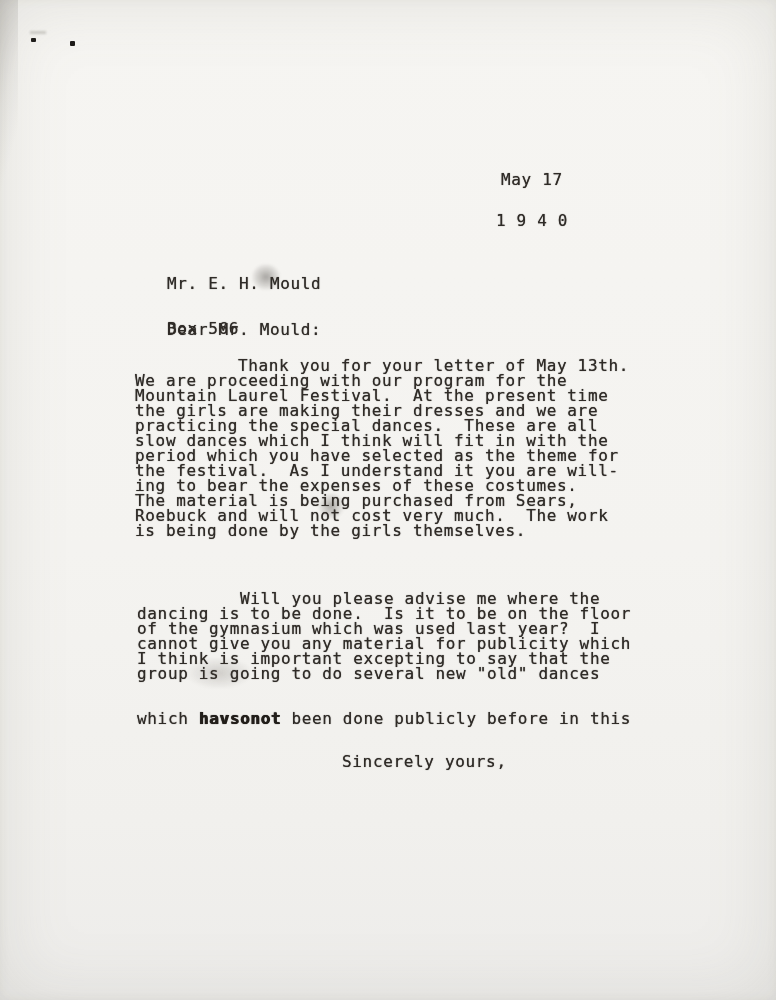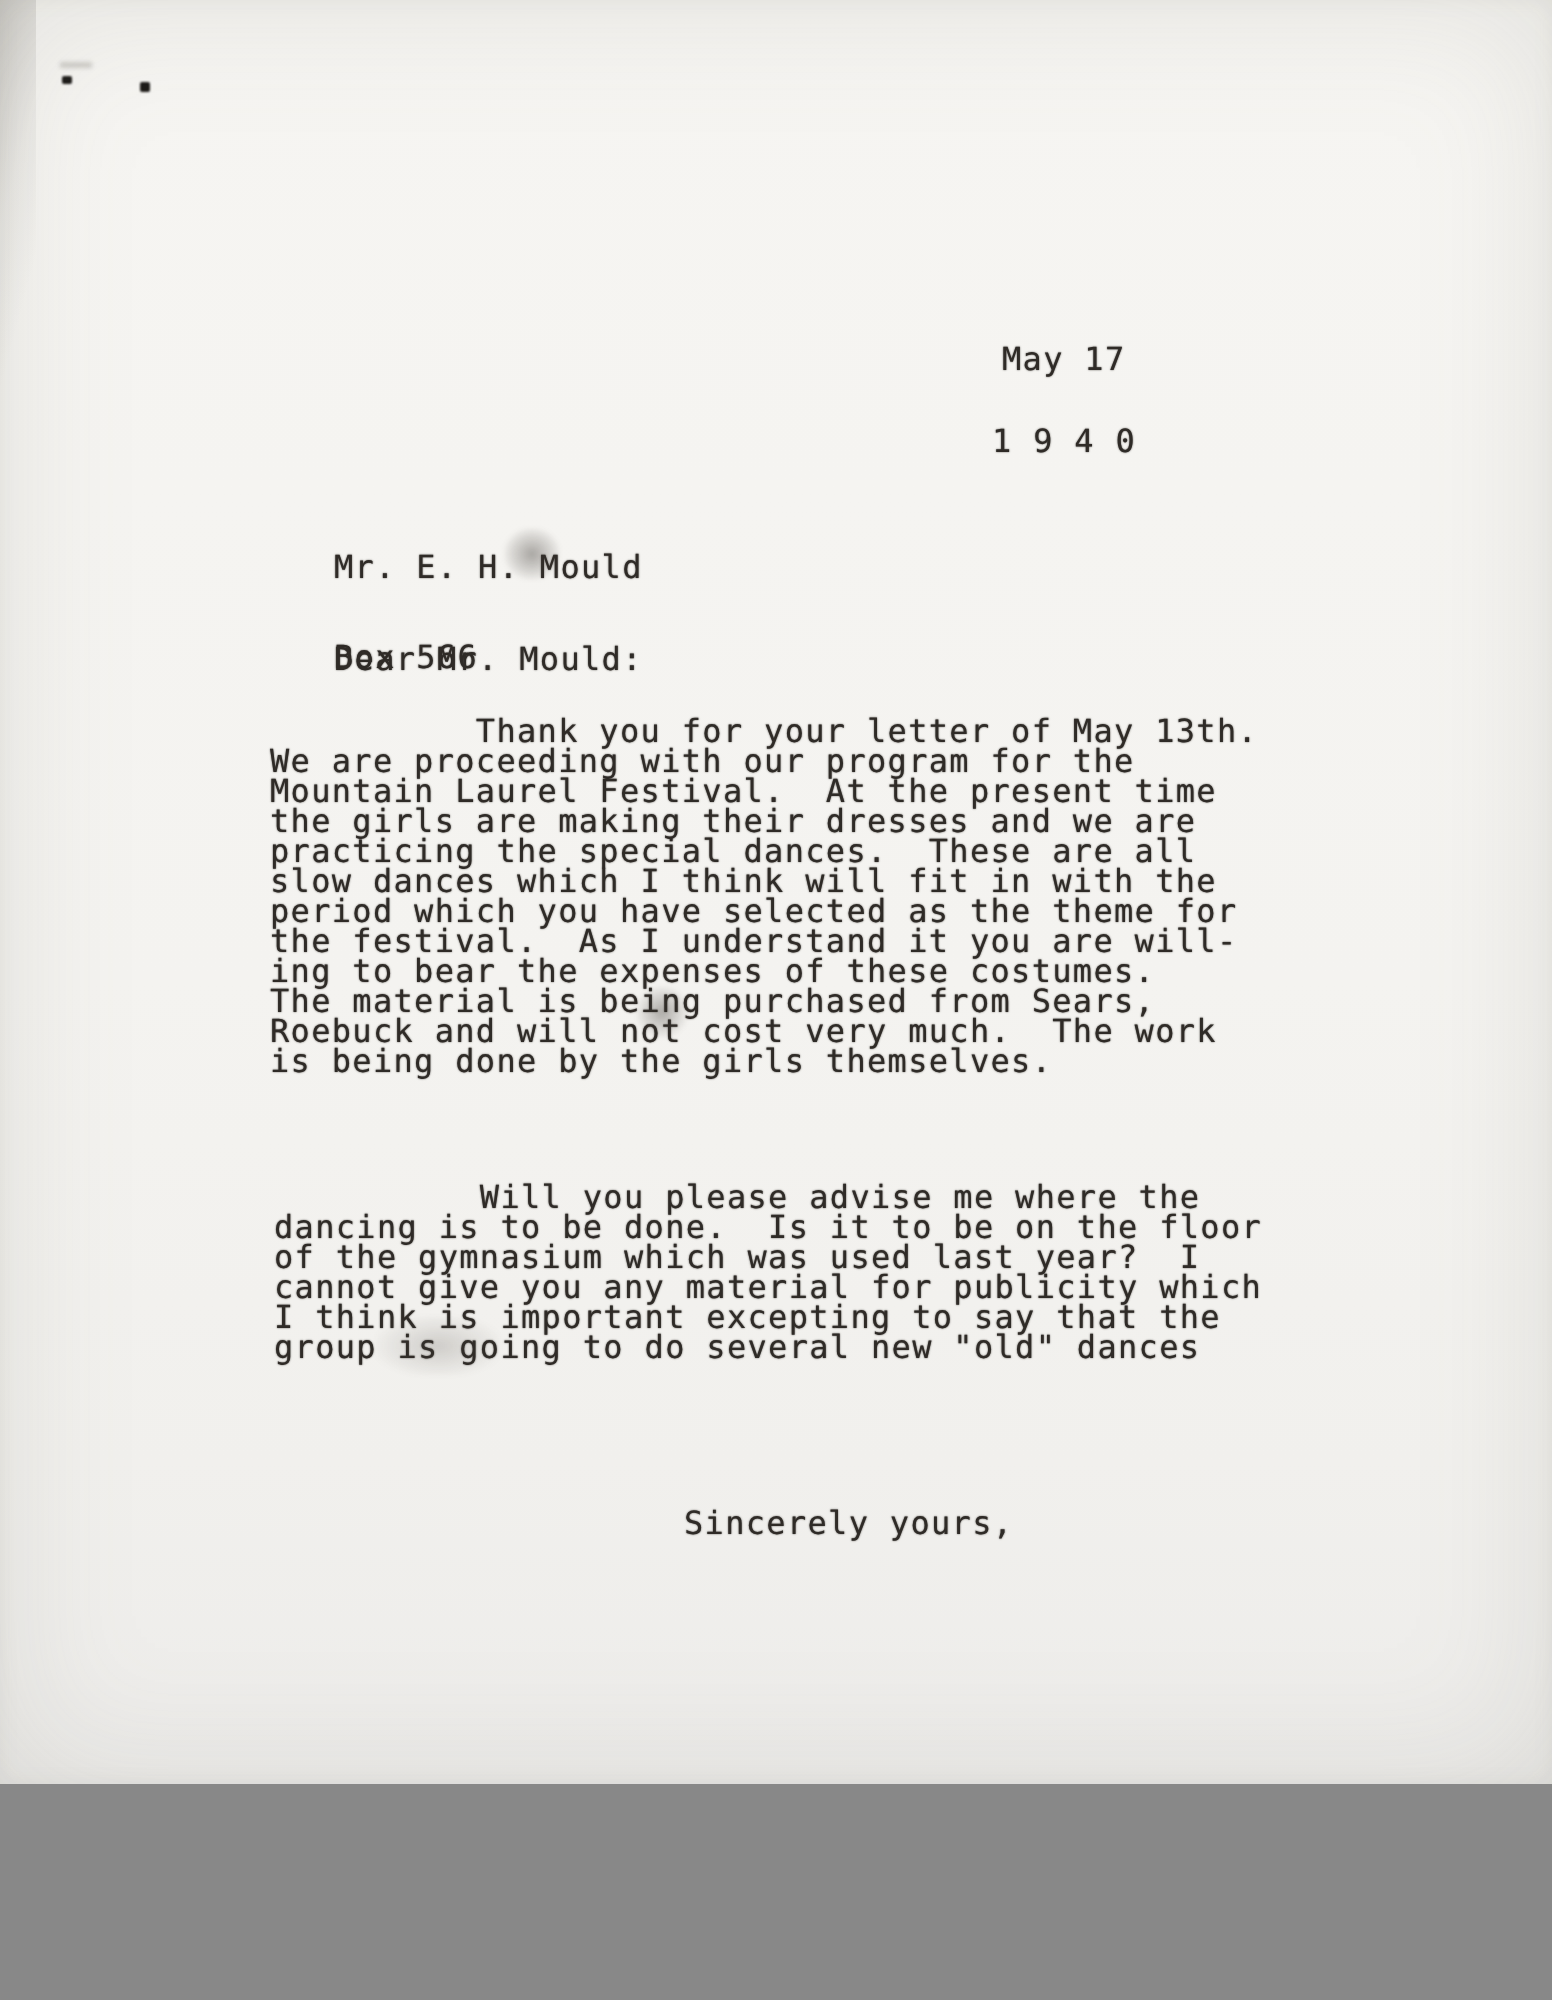--- a/index.html
+++ b/index.html
@@ -1,19 +1,19 @@
 <!DOCTYPE html>
 <html><head>
 <meta charset="utf-8">
 <style>
   html, body { margin: 0; padding: 0; background: #888; }
   .page {
     position: relative;
     width: 776px;
-    height: 892px;
+    height: 1000px;
     margin: 0 auto;
     overflow: hidden;
     background: linear-gradient(180deg, #f6f5f2 0%, #f4f3f0 55%, #f1f0ed 82%, #edecea 100%);
     font-family: "DejaVu Sans Mono", "Liberation Mono", monospace;
     color: #2f2b27;
   }
   .vignette {
     position: absolute; inset: 0; pointer-events: none;
     box-shadow: inset 0 0 70px rgba(125,122,115,0.16), inset 0 0 10px rgba(140,137,130,0.10);
   }
@@ -101,20 +101,21 @@
 Roebuck and will not cost very much.  The work
 is being done by the girls themselves.</div>
 
   <div class="type para-2">
     <div>          Will you please advise me where the
 dancing is to be done.  Is it to be on the floor
 of the gymnasium which was used last year?  I
 cannot give you any material for publicity which
 I think is important excepting to say that the
 group is going to do several new "old" dances</div>
+    <div><span>which </span><span class="overstrike">havsonot</span><span> been done publicly before in this</span></div>
   </div>
 
   <div class="smudge sm-mountain"></div>
   <div class="smudge sm-being"></div>
   <div class="smudge sm-part"></div>
 
   <div class="type closing">Sincerely yours,</div>
 
 
   <div class="vignette"></div>

